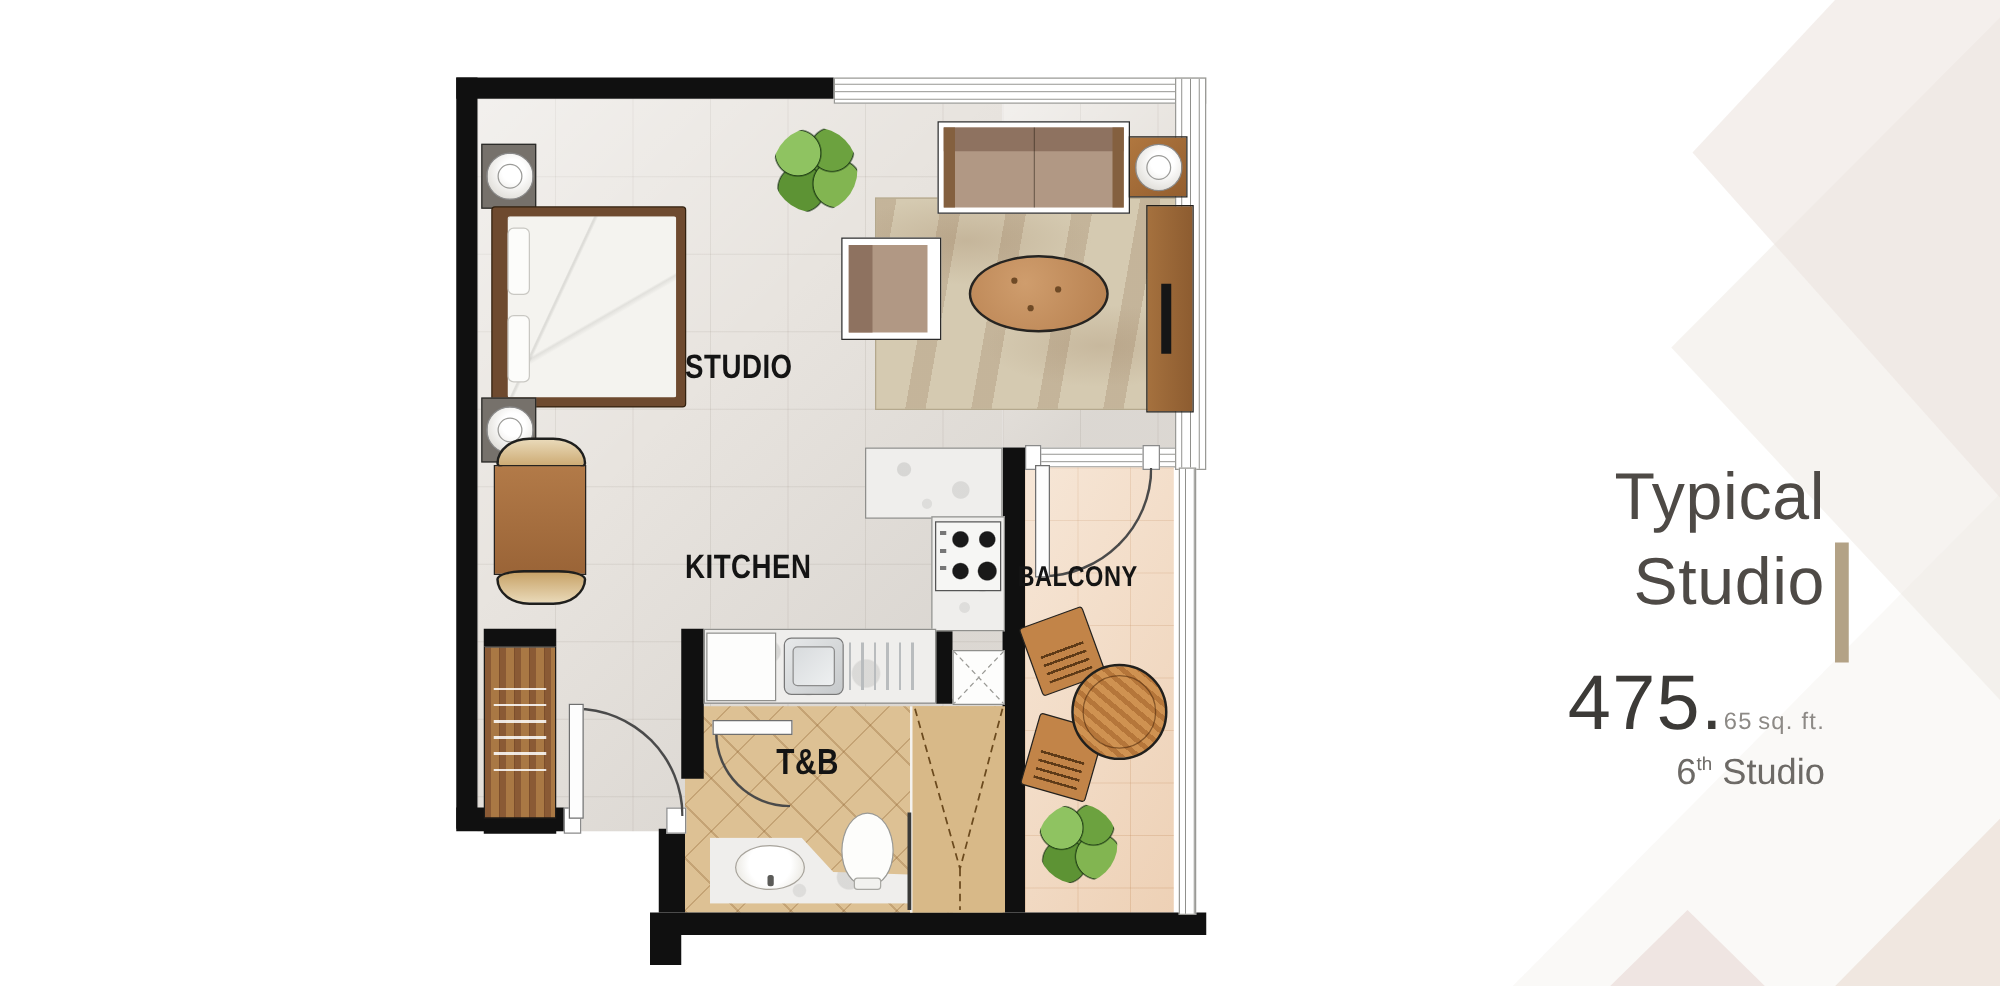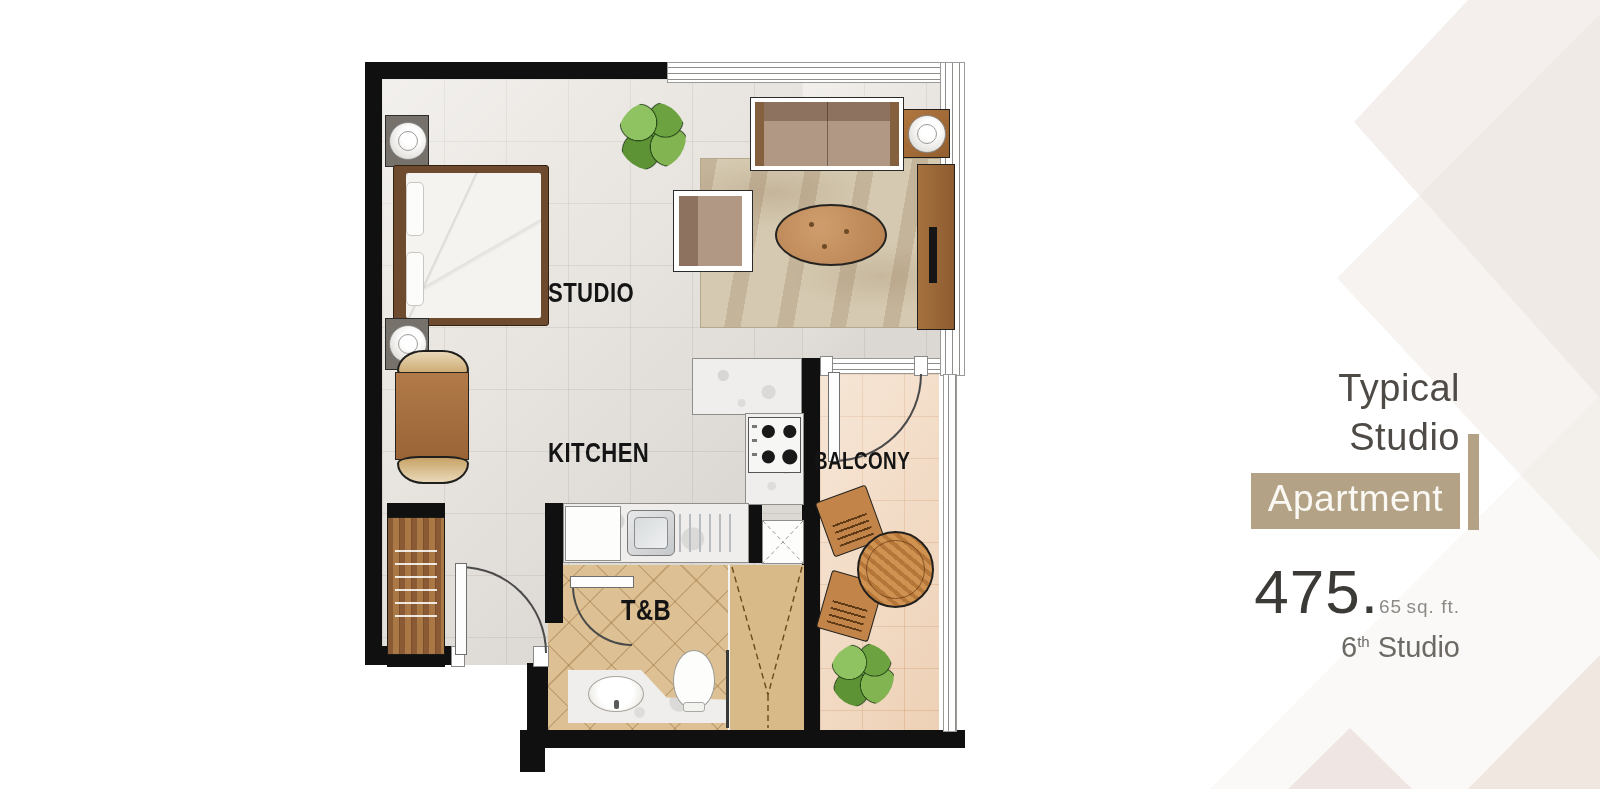--- a/index.html
+++ b/index.html
@@ -127,21 +127,21 @@
 
   .btable{position:absolute;border-radius:50%;border:2.5px solid #21201d;
     background:repeating-linear-gradient(40deg,#cf9251 0 5px,#b5763a 5px 9px);}
   .btable::after{content:"";position:absolute;inset:7px;border:1.5px solid rgba(70,35,8,.55);border-radius:50%;}
   .bchair{position:absolute;background:#c28448;border:1.5px solid #24221f;border-radius:3px;}
   .bchair::after{content:"";position:absolute;left:15%;right:15%;top:45%;bottom:12%;
     background:repeating-linear-gradient(0deg,#5e3a17 0 2px,transparent 2px 7px);}
 
   
   #panel{position:absolute;left:1100px;top:364px;width:360px;text-align:right;color:#4e4a46;}
-  .panel-line{font-size:38px;line-height:1.28;font-weight:400;letter-spacing:.5px;}
+  .panel-line{font-size:53px;line-height:1.28;font-weight:400;letter-spacing:.5px;}
   .badge{display:inline-block;margin-top:12px;background:#b3a286;color:#faf8f3;
     font-size:37px;font-weight:400;padding:5px 17px 9px;letter-spacing:.5px;}
   .tanbar{position:absolute;left:368px;top:70px;width:11px;height:96px;background:#b3a286;}
   .area-row{margin-top:27px;white-space:nowrap;}
   .area-big{font-size:62px;color:#3c3a37;letter-spacing:1px;}
   .area-small{font-size:19px;color:#8d8a86;letter-spacing:1px;}
   .floor-row{margin-top:4px;font-size:29px;color:#6d6a66;}
   .floor-row sup{font-size:15px;margin-top:48px;}
 </style>
 </head>
@@ -261,23 +261,20 @@
 
   <div class="room-label" style="left:183px;top:216px;font-size:27px;">STUDIO</div>
   <div class="room-label" style="left:183px;top:376px;font-size:27px;">KITCHEN</div>
   <div class="room-label" style="left:449px;top:386px;font-size:23px;">BALCONY</div>
   <div class="room-label" style="left:256px;top:532px;font-size:29px;">T&amp;B</div>
 </div>
 
 <div id="panel">
   <div class="panel-line">Typical</div>
   <div class="panel-line">Studio</div>
-  <div>
-    <span class="badge">Apartment</span>
-  </div>
   <div class="tanbar"></div>
   <div class="area-row">
     <span class="area-big">475.</span><span class="area-small">65</span>
     <span class="area-small">sq. ft.</span>
   </div>
   <div class="floor-row">
     <span>6</span><sup>th</sup>
     <span>Studio</span>
   </div>
 </div>

